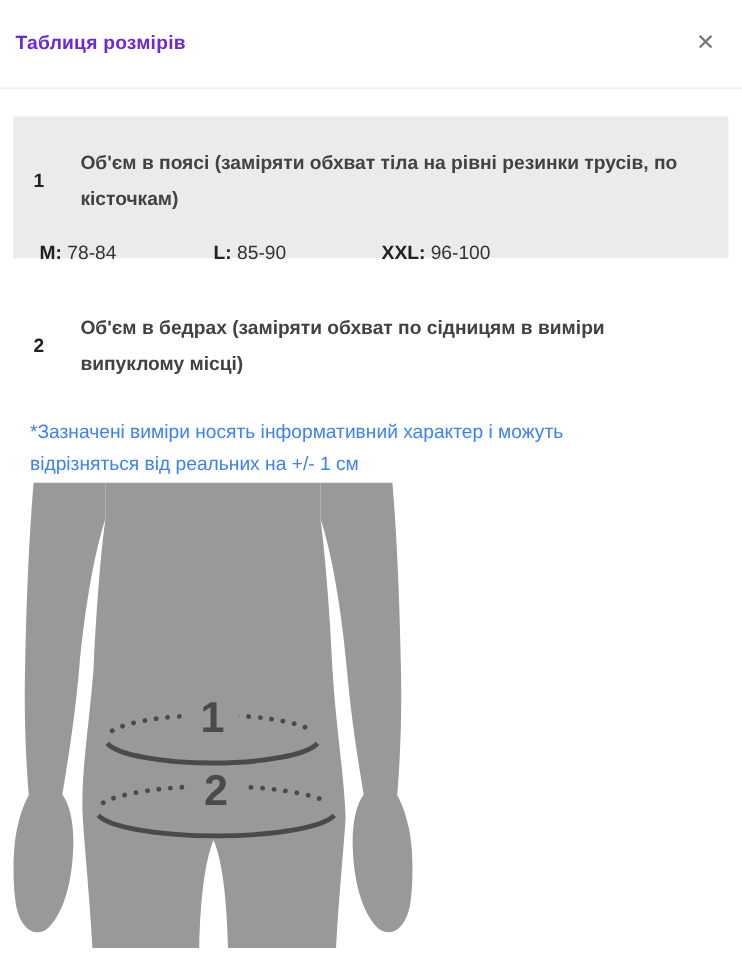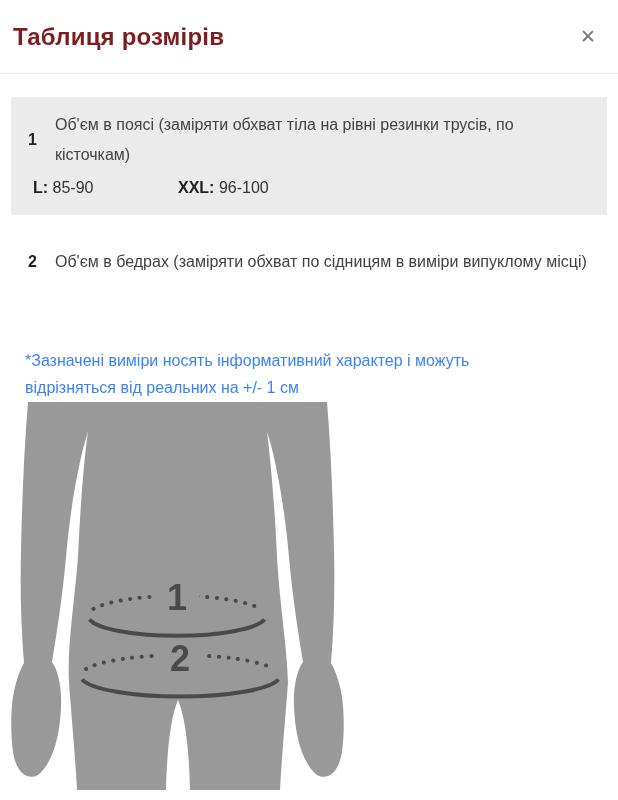--- a/index.html
+++ b/index.html
@@ -10,40 +10,40 @@
     color:#424242;
   }
   
   .modal-header{
     position:absolute;left:0;top:0;width:618px;height:74px;
     box-sizing:border-box;padding:0 16px 0 13px;
     display:flex;align-items:center;justify-content:space-between;
     border-bottom:1px solid #ececec;
   }
   .modal-title{
-    font-size:24px;font-weight:700;letter-spacing:.2px;color:#7f1d1d;margin:0;
+    font-size:16px;font-weight:700;letter-spacing:.2px;color:#6d28d9;margin:0;
   }
   .close-btn{
     border:none;background:transparent;padding:0;margin:0;
     width:28px;height:28px;line-height:28px;text-align:center;
     font-size:19px;font-weight:700;color:#757575;cursor:pointer;
     font-family:inherit;
   }
   
   .measure-section{
     position:absolute;left:11px;width:596px;box-sizing:border-box;
     padding:13px 17px 12px 17px;font-size:16px;
   }
   .measure-section.gray{background:#ebebeb;}
   .desc-row{display:flex;align-items:center;}
   .row-num{
     flex:0 0 27px;font-weight:700;color:#212121;line-height:30px;
   }
   .row-desc{
-    margin:0;line-height:30px;color:#424242;max-width:548px;
+    margin:12px;line-height:30px;color:#424242;max-width:548px;font-weight:bold;
   }
   .sizes-row{
     display:grid;grid-template-columns:145px 140px 140px auto;
     margin-top:3px;padding-left:5px;line-height:30px;color:#333333;
   }
   .size-label{font-weight:700;color:#212121;}
   
   .note{
     position:absolute;left:25px;top:347px;width:490px;
     font-size:16px;line-height:27px;color:#3b82f6;margin:0;
@@ -63,20 +63,21 @@
   <h1 class="modal-title">Таблиця розмірів</h1>
   <button class="close-btn">✕</button>
 </div>
 
 <div class="measure-section gray" style="top:97px;height:118px;">
   <div class="desc-row">
     <span class="row-num">1</span>
     <p class="row-desc">Об'єм в поясі (заміряти обхват тіла на рівні резинки трусів, по кісточкам)</p>
   </div>
   <div class="sizes-row">
+    <span><span class="size-label">M:</span> <span>78-84</span></span>
     <span><span class="size-label">L:</span> <span>85-90</span></span>
     <span><span class="size-label">XXL:</span> <span>96-100</span></span>
   </div>
 </div>
 
 <div class="measure-section" style="top:234px;">
   <div class="desc-row">
     <span class="row-num">2</span>
     <p class="row-desc">Об'єм в бедрах (заміряти обхват по сідницям в виміри випуклому місці)</p>
   </div>

